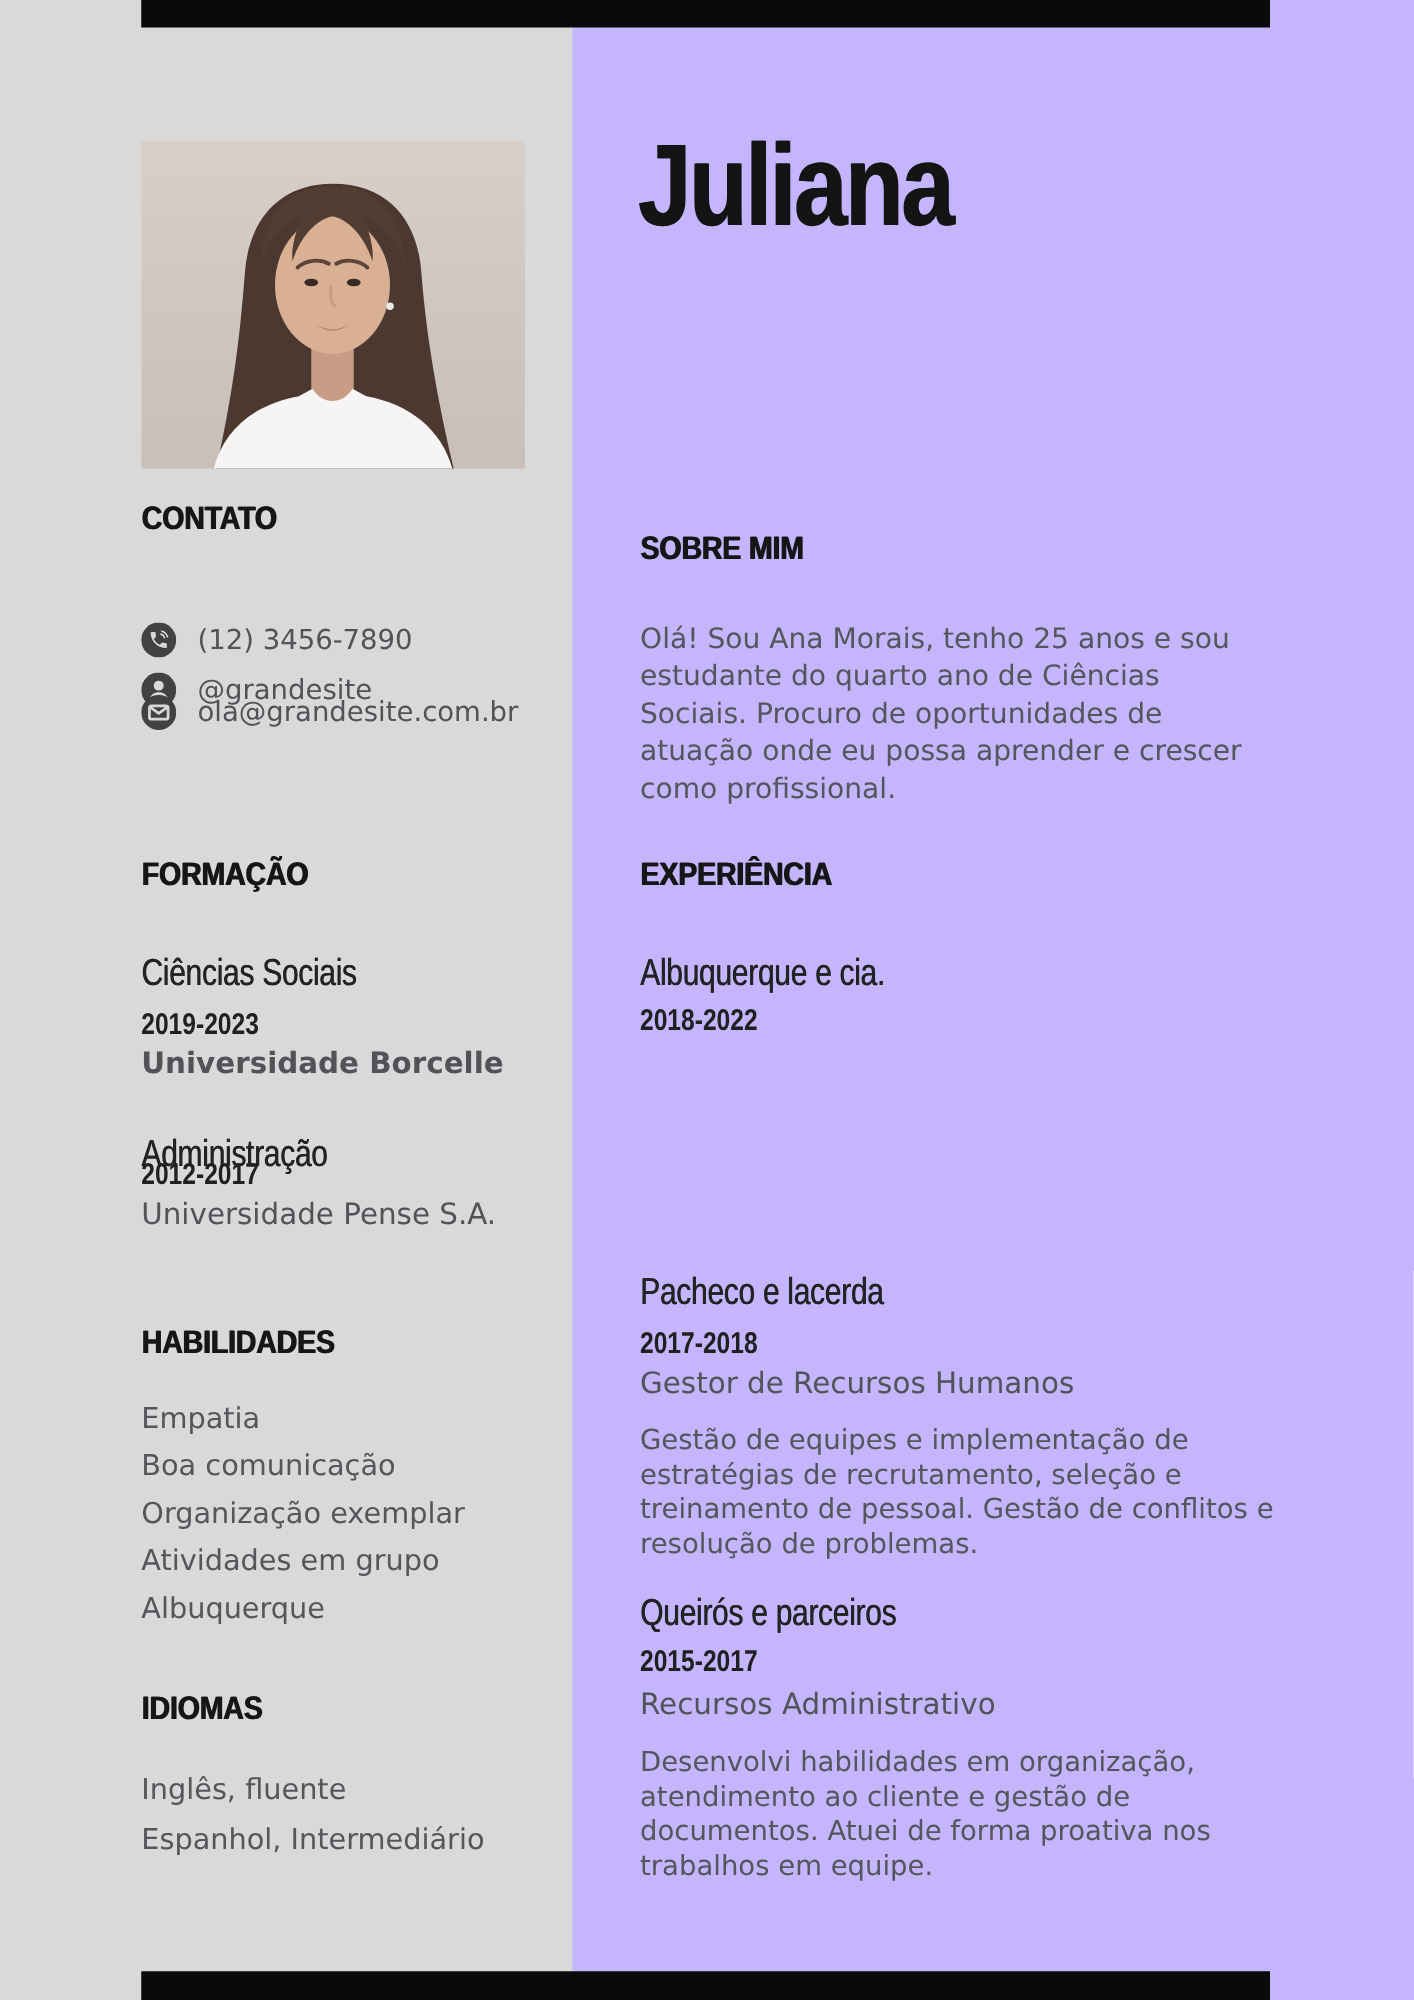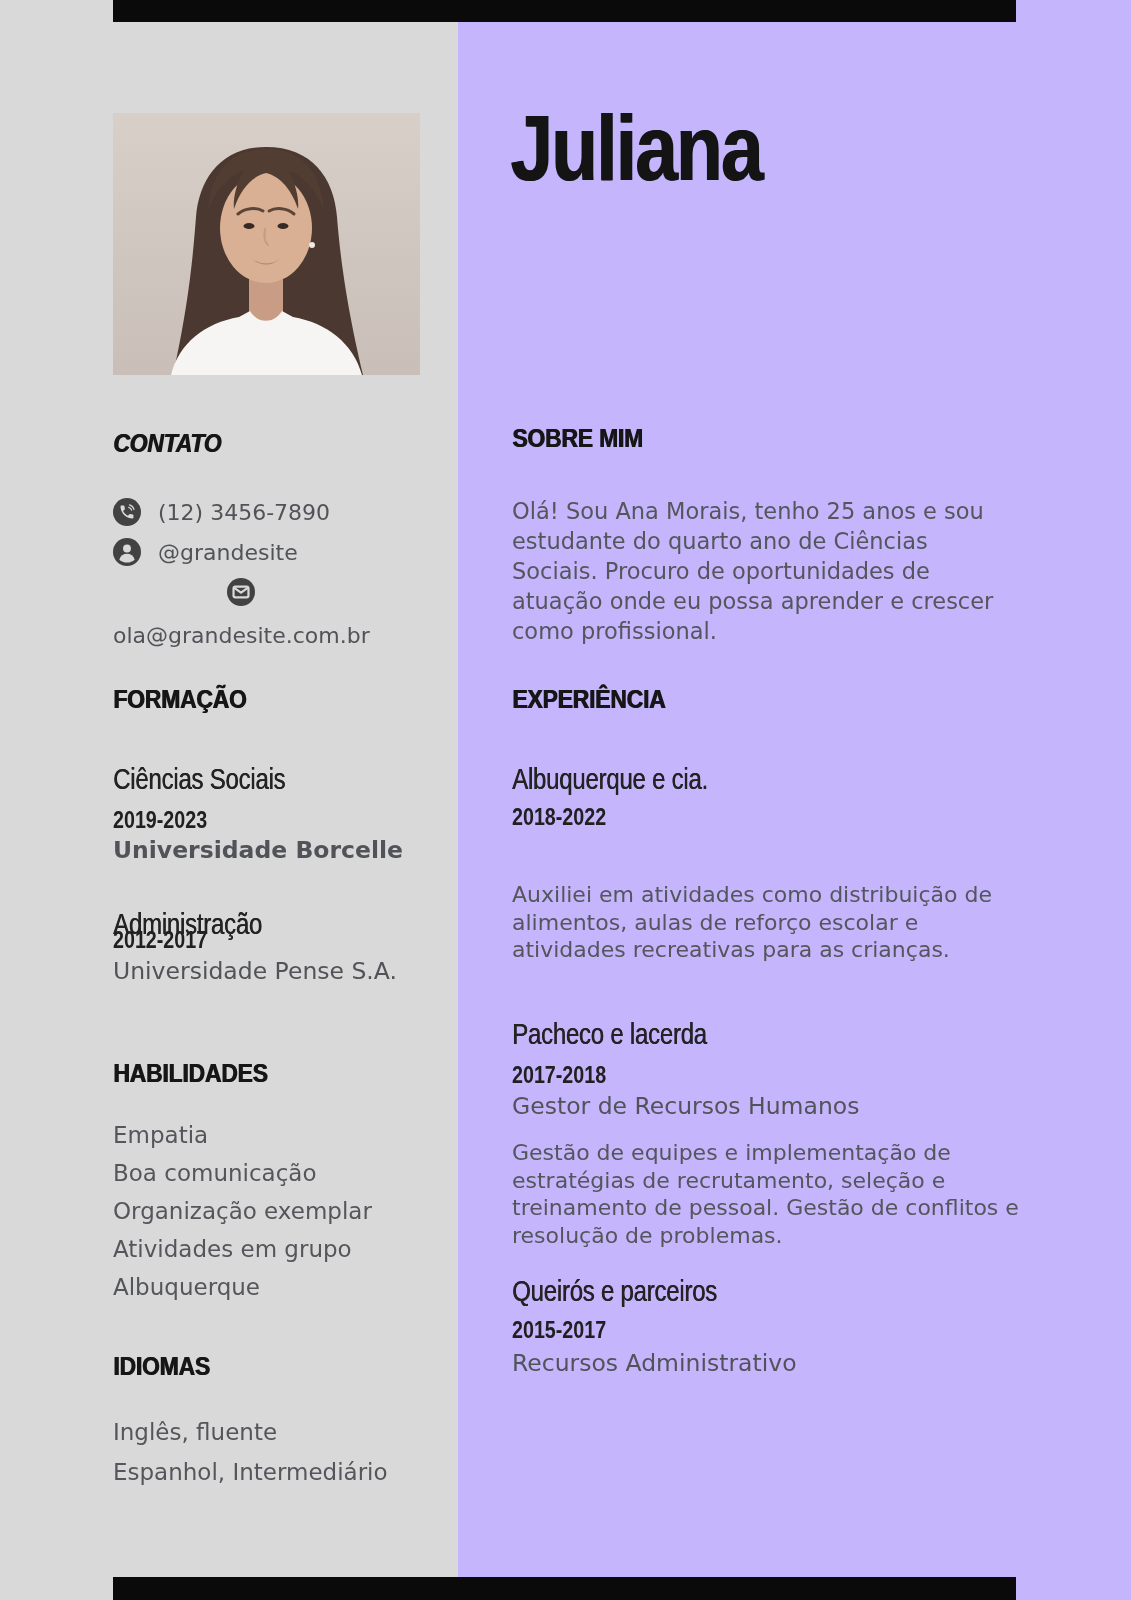--- a/index.html
+++ b/index.html
@@ -92,21 +92,21 @@
       <path d="M152 116 q-2 12 3 16" stroke="#c69b80" stroke-width="2" fill="none" stroke-linecap="round"></path>
       <path d="M139 146 q14 9 28 0 q-14 11 -28 0 z" fill="#b77e70"></path>
       <circle cx="199" cy="132" r="3" fill="#eceae8"></circle>
     </svg>
   </div>
 
   <div class="abs" style="left:510px;top:100px;">
     <div class="name-line"><span>Juliana</span></div>
   </div>
 
-  <div class="abs L heading" style="top:428px;font-style:italic;"><span>CONTATO</span></div>
+  <div class="abs L heading" style="top:399px;"><span>CONTATO</span></div>
 
   <div class="abs contact-row" style="top:498px;">
     <span class="cicon">
       <svg width="28" height="28" viewBox="0 0 24 24">
         <circle class="disc" cx="12" cy="12" r="12"></circle>
         <g transform="translate(4.6 4.6) scale(0.615)">
           <path class="glyph" d="M6.62 10.79c1.44 2.83 3.76 5.14 6.59 6.59l2.2-2.21c.27-.27.67-.36 1.02-.24 1.12.37 2.33.57 3.57.57.55 0 1 .45 1 1V20c0 .55-.45 1-1 1-9.39 0-17-7.61-17-17 0-.55.45-1 1-1h3.5c.55 0 1 .45 1 1 0 1.25.2 2.45.57 3.57.11.35.03.74-.25 1.02l-2.2 2.2z"></path>
           <path class="glyph-stroke" stroke-width="1.8" d="M14.5 5.5c1.9.5 3.4 2 3.9 3.9"></path>
           <path class="glyph-stroke" stroke-width="1.8" d="M15.5 2.2c3 .8 5.4 3.2 6.2 6.2"></path>
         </g>
@@ -119,21 +119,21 @@
     <span class="cicon">
       <svg width="28" height="28" viewBox="0 0 24 24">
         <circle class="disc" cx="12" cy="12" r="12"></circle>
         <circle class="glyph" cx="12" cy="9" r="3.4"></circle>
         <path class="glyph" d="M5.4 18.6c1-3.4 3.4-5.1 6.6-5.1s5.6 1.7 6.6 5.1c-1.8 1.6-4.1 2.4-6.6 2.4s-4.8-.8-6.6-2.4z"></path>
       </svg>
     </span>
     <span class="ctext">@grandesite</span>
   </div>
 
-  <div class="abs contact-row" style="top:578px;flex-direction:column;">
+  <div class="abs contact-row" style="top:556px;">
     <span class="cicon">
       <svg width="28" height="28" viewBox="0 0 24 24">
         <circle class="disc" cx="12" cy="12" r="12"></circle>
         <rect class="glyph-stroke" stroke-width="1.9" x="5.6" y="7.4" width="12.8" height="9.2" rx="1.6"></rect>
         <path class="glyph-stroke" stroke-width="1.9" d="M6.2 8.4 L12 12.6 L17.8 8.4"></path>
       </svg>
     </span>
     <span class="ctext">ola@grandesite.com.br</span>
   </div>
 
@@ -158,24 +158,24 @@
   <div class="abs L list-item" style="top:1419px;">Inglês, fluente</div>
   <div class="abs L list-item" style="top:1459px;">Espanhol, Intermediário</div>
 
   <div class="abs R heading" style="top:423px;"><span>SOBRE MIM</span></div>
   <div class="abs R about-par" style="top:496px;">Olá! Sou Ana Morais, tenho 25 anos e sou estudante do quarto ano de Ciências Sociais. Procuro de oportunidades de atuação onde eu possa aprender e crescer como profissional.</div>
 
   <div class="abs R heading" style="top:684px;"><span>EXPERIÊNCIA</span></div>
 
   <div class="abs R cond-title" style="top:762px;"><span>Albuquerque e cia.</span></div>
   <div class="abs R cond-years" style="top:803px;"><span>2018-2022</span></div>
-  <div class="abs R body-par" style="top:881px;">Auxiliei em atividades como distribuição de alimentos, aulas de reforço escolar e atividades recreativas para as crianças.</div>
 
   <div class="abs R cond-title" style="top:1017px;"><span>Pacheco e lacerda</span></div>
   <div class="abs R cond-years" style="top:1061px;"><span>2017-2018</span></div>
   <div class="abs R role" style="top:1091px;">Gestor de Recursos Humanos</div>
   <div class="abs R body-par" style="top:1139px;">Gestão de equipes e implementação de estratégias de recrutamento, seleção e treinamento de pessoal. Gestão de conflitos e resolução de problemas.</div>
 
   <div class="abs R cond-title" style="top:1274px;"><span>Queirós e parceiros</span></div>
   <div class="abs R cond-years" style="top:1316px;"><span>2015-2017</span></div>
   <div class="abs R role" style="top:1348px;">Recursos Administrativo</div>
+  <div class="abs R body-par" style="top:1397px;">Desenvolvi habilidades em organização, atendimento ao cliente e gestão de documentos. Atuei de forma proativa nos trabalhos em equipe.</div>
 
 </div>
 
 </body></html>

